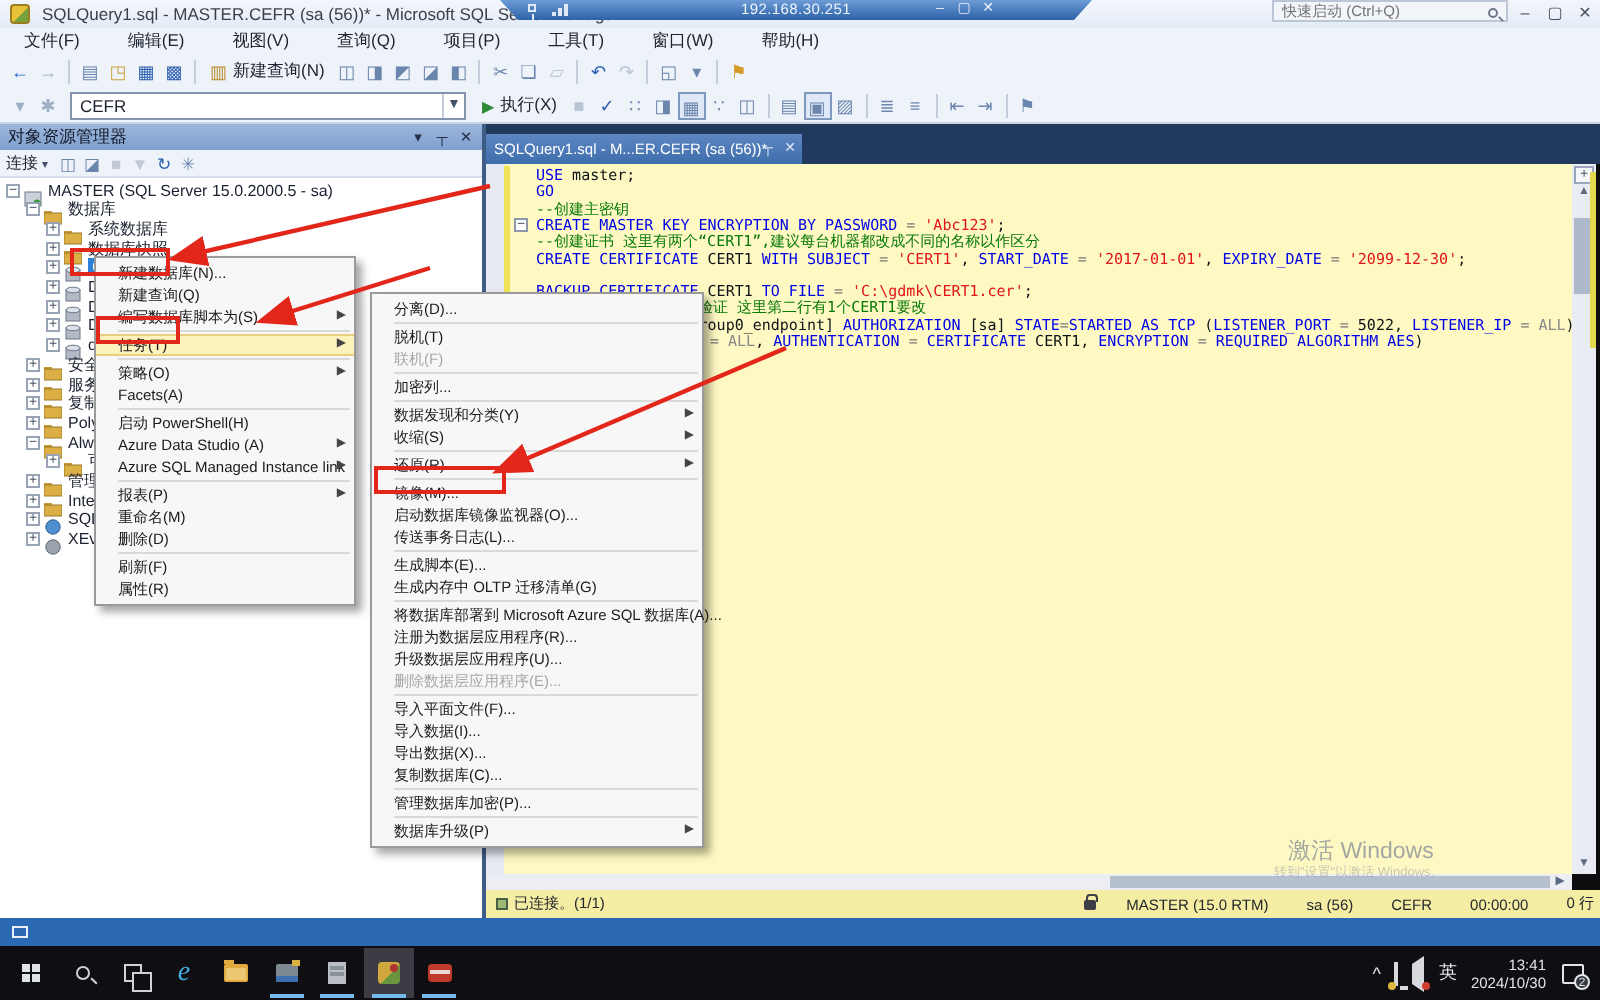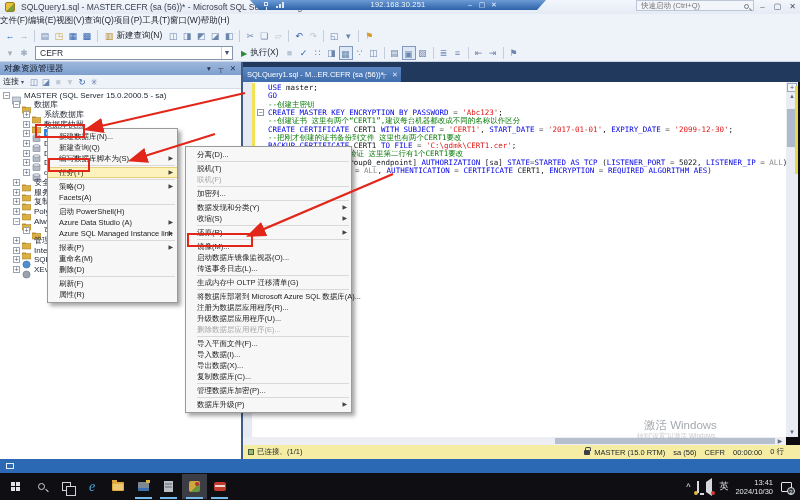--- a/index.html
+++ b/index.html
@@ -25,21 +25,21 @@
     clip-path:polygon(0 0,100% 0,calc(100% - 9px) 100%,9px 100%); color:#eef4fc; }
   #rdp-pin { left:14px; top:2px; width:4px; height:4px; border:1px solid #dfe9f6; }
   #rdp-pin::after{ content:""; position:absolute; left:1px; top:4px; width:1px; height:3px; background:#dfe9f6;}
   #rdp-signal { left:26px; top:2px; width:8px; height:6px; }
   #rdp-signal i { position:absolute; bottom:0; width:2px; background:#dfe9f6; }
   #rdp-ip { left:0; top:0; width:296px; text-align:center; font-size:7.5px; line-height:10px; letter-spacing:.2px;}
   .rdpctl { top:0; width:12px; text-align:center; font-size:7px; line-height:10px; color:#eaf2fc;}
 
   
   #menubar { left:0; top:14px; width:800px; height:13px; background:#eef2f9; display:flex; }
-  .mb-item { font-size:8.5px; color:#1e2430; line-height:13px; padding:0 0; white-space:nowrap;}
+  .mb-item { font-size:8.5px; color:#1e2430; line-height:13px; padding:0 12px; white-space:nowrap;}
   #toolbar1 { left:0; top:27px; width:800px; height:18px; background:#eef2f9; display:flex; align-items:center; padding-left:3px; }
   #toolbar2 { left:0; top:45px; width:800px; height:17px; background:#eef2f9; display:flex; align-items:center; padding-left:3px; border-bottom:1px solid #c9d3e4;}
   .tb-ic { width:14px; height:14px; text-align:center; font-size:9px; line-height:14px; }
   .tb-ic.boxed { border:1px solid #7f98bd; background:#dfe8f6; }
   .tb-sep { width:1px; height:12px; background:#c3cddd; margin:0 3px; }
   #nq-btn { display:flex; align-items:center; height:15px; padding:0 4px; }
   #nq-btn .glyph { color:#b98b2d; font-size:9px; margin-right:3px;}
   #nq-btn .lbl { font-size:8.5px; color:#1e2430; white-space:nowrap;}
   #db-combo { width:198px; height:14px; background:#fff; border:1px solid #8594ad; margin:0 4px;
     font-size:8.5px; color:#1e2430; padding-left:4px; line-height:12px; position:relative;}
@@ -64,21 +64,21 @@
   .ticon { width:9px; height:9px; margin-right:3px; flex:none;}
   .tlabel { font-size:8px; color:#1c2230; }
   .tlabel.sel { background:#2f80d8; color:#fff; padding:0 2px; }
 
   
   #tabwell { left:243px; top:62px; width:557px; height:20px; background:#20395c; }
   #doc-tab { left:243px; top:67px; width:158px; height:15px; background:linear-gradient(#5d87c3,#3f6dab);
     color:#fff; font-size:7.5px; line-height:15px; padding:0 4px; white-space:nowrap; }
   #doc-tab .tic { position:absolute; top:0; width:10px; text-align:center; color:#dce6f4; font-size:7px; line-height:15px;}
   #splitter { left:241px; top:62px; width:2px; height:397px; background:#3e5d86; }
-  #code-area { left:243px; top:82px; width:543px; height:355px; background:#ffffff; overflow:hidden; }
+  #code-area { left:243px; top:82px; width:543px; height:355px; background:#fef9c3; overflow:hidden; }
   #code-margin { position:absolute; left:0; top:0; width:9px; height:355px; background:#e7eaf2; }
   #change-bar { position:absolute; left:9px; top:1px; width:3px; height:93px; background:#f0e356; }
   .fold { position:absolute; left:14px; width:7px; height:7px; border:1px solid #8d99ab; background:#fff;
     font-size:7px; line-height:5px; text-align:center; color:#4a5568; }
   .cl { position:absolute; white-space:pre; font-family:"DejaVu Sans Mono", monospace; font-size:7.5px; line-height:8.3px;}
   .tok-k{color:#0000e8;} .tok-s{color:#e01616;} .tok-c{color:#087a08;} .tok-o{color:#7a7a7a;}
   .tok-t{color:#101418;} .tok-g{color:#8a8a8a;}
 
   #vsb { left:786px; top:82px; width:12px; height:355px; background:#e9ecf2; }
   #vsb-split { position:absolute; left:1px; top:1px; width:10px; height:9px; border:1px solid #9aa6ba; background:#f4f6fa;
@@ -90,21 +90,21 @@
   #hsb-thumb { position:absolute; left:312px; top:1px; width:220px; height:6px; background:#b6bfce; }
   #hsb-right { position:absolute; right:1px; top:0; width:10px; height:8px; text-align:center; font-size:6px; color:#5d6b82; line-height:8px;}
 
   #wm1 { left:644px; top:418px; font-size:11.5px; color:#8d939a; opacity:.8; }
   #wm2 { left:637px; top:432px; font-size:6.5px; color:#9aa0a7; opacity:.55; }
 
   
   #estatus { left:243px; top:445px; width:557px; height:14px; background:#f5eda3; display:flex; align-items:center;
     font-size:7.5px; color:#23282e; }
   #estatus .plug { width:6px; height:6px; border:1px solid #4a5f43; background:#9db86f; margin:0 3px 0 5px; }
-  #estatus .right { margin-left:auto; display:flex; align-items:center; gap:8px; padding-right:16px; }
+  #estatus .right { margin-left:auto; display:flex; align-items:center; gap:19px; padding-right:3px; }
   #estatus .lock { width:6px; height:5px; background:#3c4046; border-radius:1px; position:relative; margin-right:-4px;}
   #estatus .lock::before { content:""; position:absolute; left:1px; top:-3px; width:4px; height:3px;
     border:1px solid #3c4046; border-bottom:none; border-radius:2px 2px 0 0;}
   #mstatus { left:0; top:459px; width:800px; height:14px; background:#2b69b5; }
   #mstatus .micon { position:absolute; left:6px; top:4px; width:8px; height:6px; border:1px solid #e9eef6; }
 
   
   .menu { position:absolute; background:#f7f7f8; border:1px solid #9a9a9a; box-shadow:3px 3px 4px rgba(0,0,0,.35); z-index:50; padding:2px 0;}
   #menu1 { left:47px; top:128px; width:131px; }
   #menu2 { left:185px; top:146px; width:167px; }
@@ -434,21 +434,20 @@
   <div class="abs" id="code-area">
     <div id="code-margin"></div>
     <div id="change-bar"></div>
   <div class="cl" style="top: 2px; left: 25px;"><span class="tok-k">USE</span><span class="tok-t"> master;</span></div>
       <div class="cl" style="top: 10.3px; left: 25px;"><span class="tok-k">GO</span></div>
       <div class="cl" style="top: 18.6px; left: 25px;"><span class="tok-c">--创建主密钥</span></div>
       <div class="fold" style="top: 26.9px;">−</div>
       <div class="cl" style="top: 26.9px; left: 25px;"><span class="tok-k">CREATE MASTER KEY ENCRYPTION BY PASSWORD</span><span class="tok-o"> = </span><span class="tok-s">'Abc123'</span><span class="tok-t">;</span></div>
       <div class="cl" style="top: 35.2px; left: 25px;"><span class="tok-c">--创建证书 这里有两个“CERT1”,建议每台机器都改成不同的名称以作区分</span></div>
       <div class="cl" style="top: 43.5px; left: 25px;"><span class="tok-k">CREATE CERTIFICATE</span><span class="tok-t"> CERT1 </span><span class="tok-k">WITH SUBJECT</span><span class="tok-o"> = </span><span class="tok-s">'CERT1'</span><span class="tok-t">, </span><span class="tok-k">START_DATE</span><span class="tok-o"> = </span><span class="tok-s">'2017-01-01'</span><span class="tok-t">, </span><span class="tok-k">EXPIRY_DATE</span><span class="tok-o"> = </span><span class="tok-s">'2099-12-30'</span><span class="tok-t">;</span></div>
-      <div class="cl" style="top: 51.8px; left: 25px;"><span class="tok-c">--把刚才创建的证书备份到文件 这里也有两个CERT1要改</span></div>
       <div class="cl" style="top: 60.1px; left: 25px;"><span class="tok-k">BACKUP CERTIFICATE</span><span class="tok-t"> CERT1 </span><span class="tok-k">TO FILE</span><span class="tok-o"> = </span><span class="tok-s">'C:\gdmk\CERT1.cer'</span><span class="tok-t">;</span></div>
       <div class="cl" style="top: 68.4px; left: 25px;"><span class="tok-c">--创建终结点,设为证书验证 这里第二行有1个CERT1要改</span></div>
       <div class="fold" style="top: 76.7px;">−</div>
       <div class="cl" style="top: 76.7px; left: 25px;"><span class="tok-k">CREATE ENDPOINT</span><span class="tok-t"> [group0_endpoint] </span><span class="tok-k">AUTHORIZATION</span><span class="tok-t"> [sa] </span><span class="tok-k">STATE</span><span class="tok-o">=</span><span class="tok-k">STARTED AS TCP</span><span class="tok-t"> (</span><span class="tok-k">LISTENER_PORT</span><span class="tok-o"> = </span><span class="tok-t">5022, </span><span class="tok-k">LISTENER_IP</span><span class="tok-o"> = </span><span class="tok-g">ALL</span><span class="tok-t">)</span></div>
       <div class="cl" style="top: 85px; left: 112px;"><span class="tok-o">= </span><span class="tok-g">ALL</span><span class="tok-t">, </span><span class="tok-k">AUTHENTICATION</span><span class="tok-o"> = </span><span class="tok-k">CERTIFICATE</span><span class="tok-t"> CERT1, </span><span class="tok-k">ENCRYPTION</span><span class="tok-o"> = </span><span class="tok-k">REQUIRED ALGORITHM AES</span><span class="tok-t">)</span></div>
     </div>
   <div class="abs" id="vsb">
     <div id="vsb-split">+</div>
     <div class="sb-arrow" style="top:10px">▲</div>
     <div id="vsb-thumb"></div>
@@ -510,20 +509,21 @@
       <div class="msep"></div>
       <div class="mi"><span>数据发现和分类(Y)</span><span class="arr">▶</span></div>
       <div class="mi"><span>收缩(S)</span><span class="arr">▶</span></div>
       <div class="msep"></div>
       <div class="mi"><span>还原(R)</span><span class="arr">▶</span></div>
       <div class="msep"></div>
       <div class="mi"><span>镜像(M)...</span></div>
       <div class="mi"><span>启动数据库镜像监视器(O)...</span></div>
       <div class="mi"><span>传送事务日志(L)...</span></div>
       <div class="msep"></div>
+      <div class="mi"><span>生成脚本(E)...</span></div>
       <div class="mi"><span>生成内存中 OLTP 迁移清单(G)</span></div>
       <div class="msep"></div>
       <div class="mi"><span>将数据库部署到 Microsoft Azure SQL 数据库(A)...</span></div>
       <div class="mi"><span>注册为数据层应用程序(R)...</span></div>
       <div class="mi"><span>升级数据层应用程序(U)...</span></div>
       <div class="mi dis"><span>删除数据层应用程序(E)...</span></div>
       <div class="msep"></div>
       <div class="mi"><span>导入平面文件(F)...</span></div>
       <div class="mi"><span>导入数据(I)...</span></div>
       <div class="mi"><span>导出数据(X)...</span></div>

